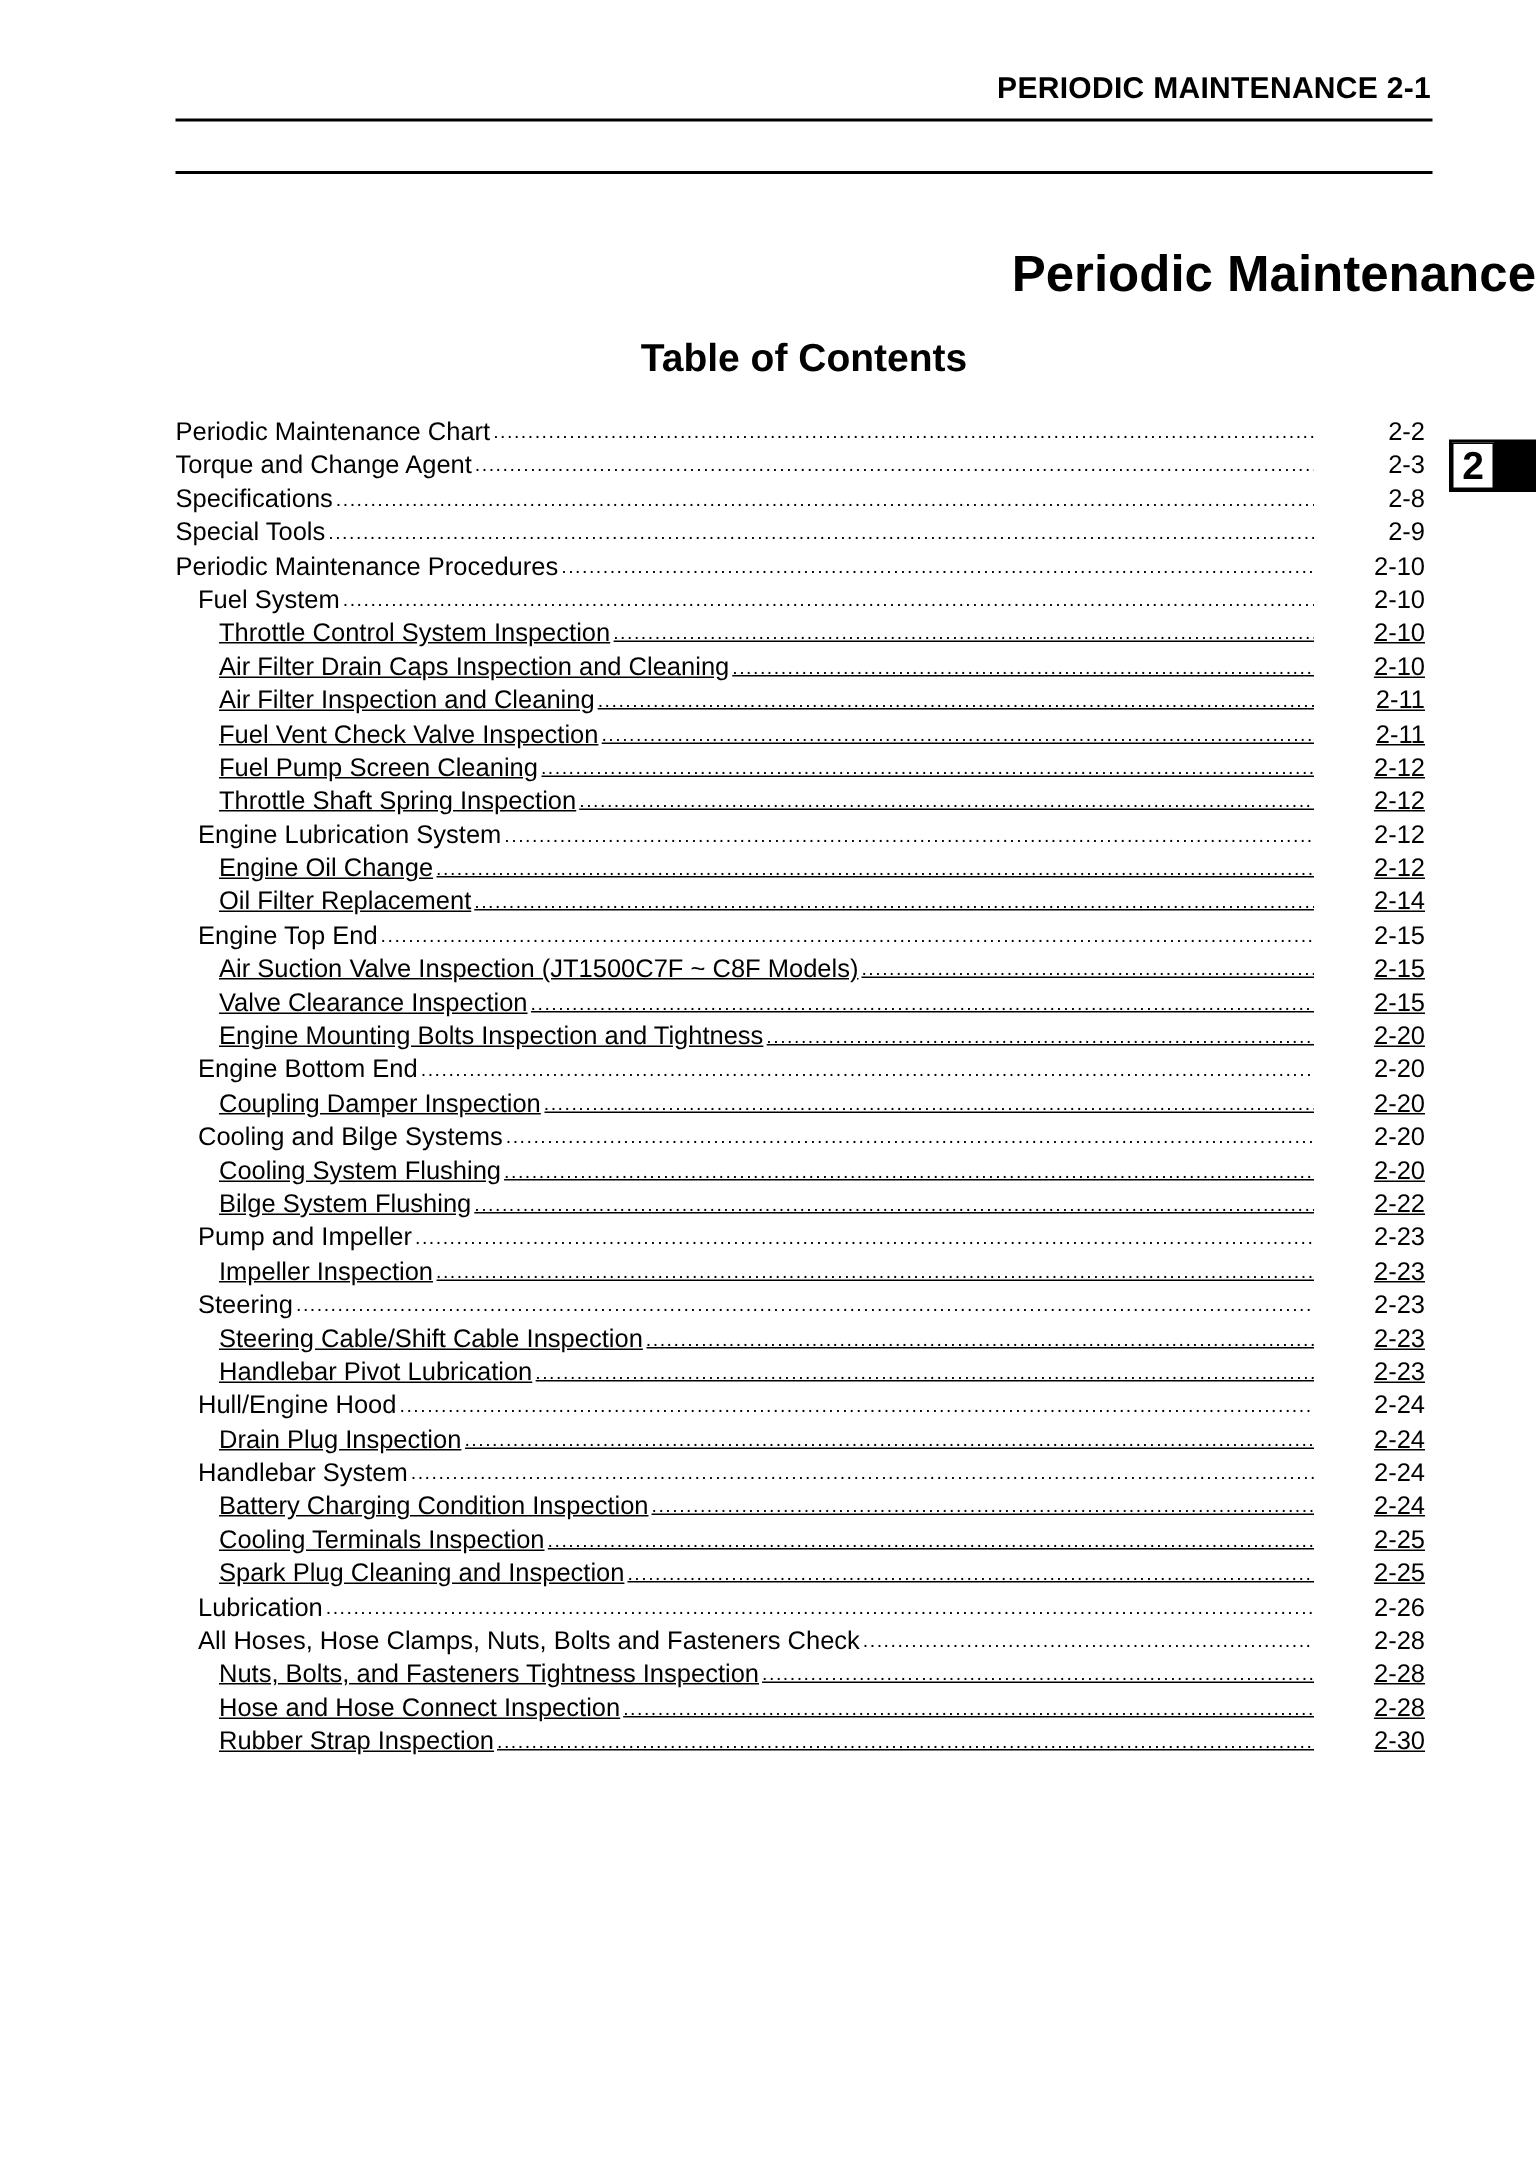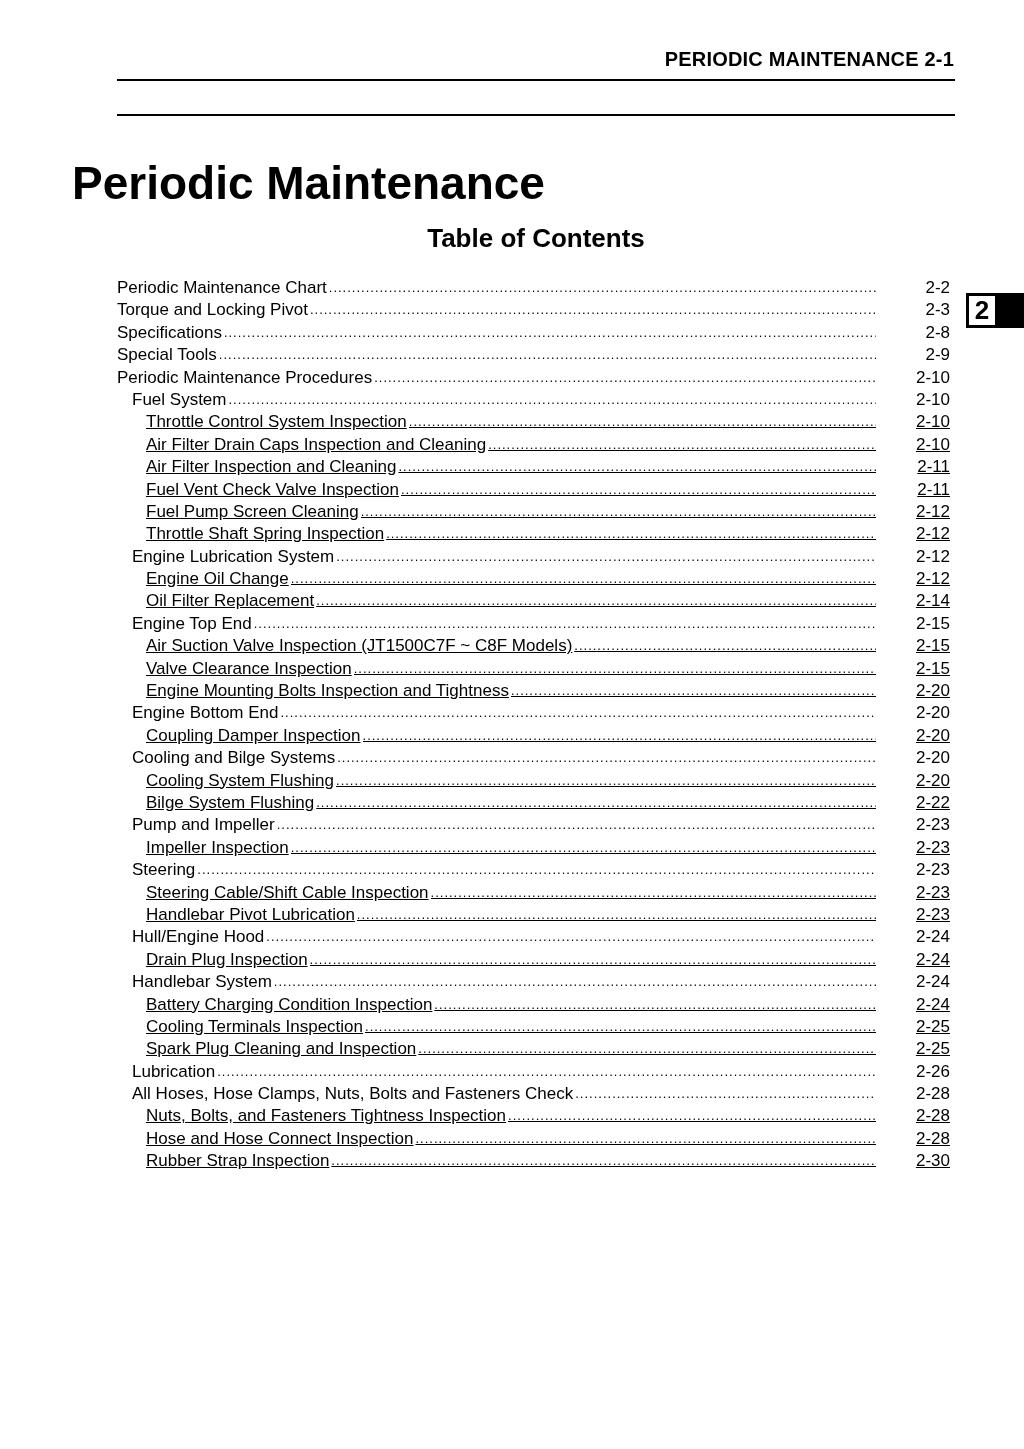--- a/index.html
+++ b/index.html
@@ -9,43 +9,43 @@
     }
     .header-title {
       position: absolute; right: 70px; top: 44px;
       font-size: 20px; font-weight: bold; letter-spacing: 0.2px;
       line-height: 30px;
     }
     .rule { position: absolute; left: 117px; width: 838px; height: 2px; background: #000; }
     .rule.top { top: 79px; }
     .rule.second { top: 114px; height: 1.5px; }
     .page-title {
-      position: absolute; left: 0; right: 0; top: 150px; text-align: left;
-      font-size: 46px; font-weight: bold; line-height: 66px; padding-left: 72px;
+      position: absolute; left: 0; right: 0; top: 150px; text-align: right;
+      font-size: 34px; font-weight: bold; line-height: 66px; padding-left: 72px;
     }
     .toc-title {
       position: absolute; left: 0; right: 0; top: 222px; text-align: center;
       font-size: 26px; font-weight: bold; line-height: 32px; padding-left: 48px;
     }
     .chapter-tab {
       position: absolute; left: 966px; top: 293px; width: 58px; height: 35px;
       background: #000;
     }
     .chapter-tab .num {
       position: absolute; left: 2px; top: 2px; width: 26px; height: 29px;
       background: #fff; border: 1px solid #000; box-sizing: border-box;
       font-size: 26px; font-weight: bold; line-height: 29px; text-align: center;
       width: 28px; height: 31px;
     }
     .toc {
       position: absolute; left: 117px; top: 277px; width: 835px;
       margin: 0; padding: 0; list-style: none;
     }
     .toc-row {
-      display: flex; align-items: center; height: 22.4px;
+      display: flex; align-items: flex-end; height: 22.4px;
       font-size: 17px; line-height: 22.4px; white-space: nowrap;
     }
     .toc-row.l1 { padding-left: 0; }
     .toc-row.l2 { padding-left: 15px; }
     .toc-row.l3 { padding-left: 29px; text-decoration: underline; }
     .toc-row .label { flex: 0 0 auto; }
     .toc-row .leader {
       flex: 1 1 auto; overflow: hidden; margin: 0 4px 0 2px;
       color: #000; letter-spacing: 1px; font-size: 13px;
     }
@@ -72,21 +72,21 @@
 <h1 class="page-title" style="margin:0;">Periodic Maintenance</h1>
 <h2 class="toc-title" style="margin:0;">Table of Contents</h2>
 
 <ul class="toc" id="toc">
     <li class="toc-row l1">
     <span class="label">Periodic Maintenance Chart</span>
     <span class="leader"></span>
     <span class="page">2-2</span>
   </li>
     <li class="toc-row l1">
-    <span class="label">Torque and Locking Pivot</span>
+    <span class="label">Torque and Change Agent</span>
     <span class="leader"></span>
     <span class="page">2-3</span>
   </li>
     <li class="toc-row l1">
     <span class="label">Specifications</span>
     <span class="leader"></span>
     <span class="page">2-8</span>
   </li>
     <li class="toc-row l1">
     <span class="label">Special Tools</span>

